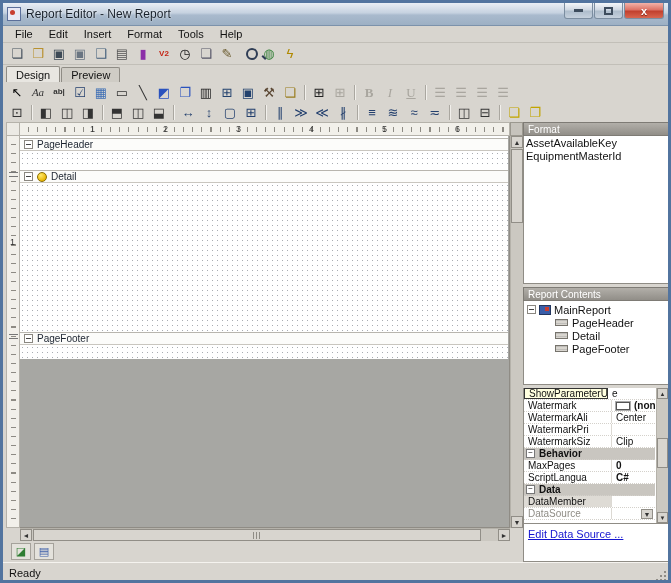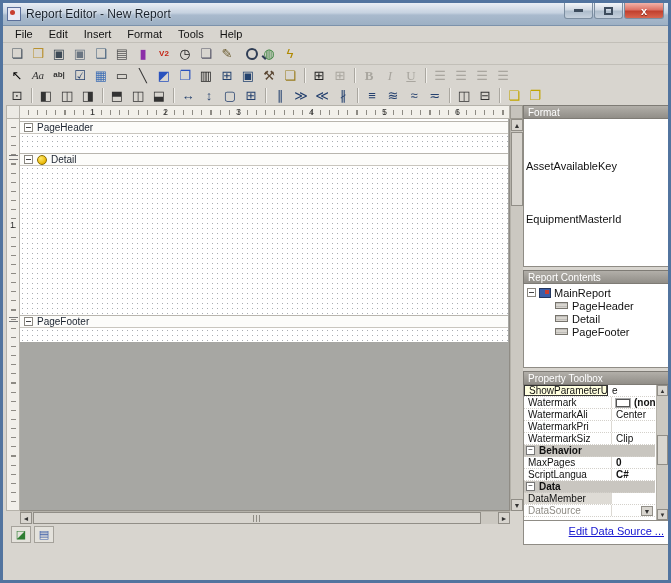--- a/index.html
+++ b/index.html
@@ -120,21 +120,21 @@
   .bottom-bar { height:21px; display:flex; align-items:center; gap:3px; padding-left:5px; }
   .mini-btn { width:20px; height:17px; border:1px solid #a5a29b; background:#e4e2dc;
               display:flex; align-items:center; justify-content:center; cursor:pointer; }
   .mini-btn .glyph { font-size:11px; }
 
   
   .panel-header { height:14px; background:linear-gradient(#b2afa9,#918e88); color:#fff;
                   font-size:10px; padding:1px 4px; border:1px solid #7e7b75; }
   .fields-body { height:148px; background:#fff; border:1px solid #8f8c85; border-top:none;
                  padding:1px 2px; overflow:hidden; }
-  .field-item { height:13px; line-height:13px; cursor:default;margin-top:40px; }
+  .field-item { height:13px; line-height:13px; cursor:default; }
   .rc-body { height:84px; background:#fff; border:1px solid #8f8c85; border-top:none; padding:2px 1px; }
   .tree-root { display:flex; align-items:center; gap:3px; height:13px; }
   .tree-expander { width:9px; height:9px; border:1px solid #8a8780; background:#fff; position:relative; flex:none; margin-left:2px; }
   .tree-expander::after { content:""; position:absolute; left:1px; top:3px; width:5px; height:1px; background:#444; }
   .tree-root-icon { width:12px; height:10px; background:#3a5da8; border:1px solid #23365e; position:relative; flex:none; }
   .tree-root-icon::after { content:""; position:absolute; right:1px; top:1px; width:4px; height:4px; background:#c83c30; }
   .tree-child { display:flex; align-items:center; gap:4px; height:13px; padding-left:30px; }
   .band-mini-icon { width:13px; height:7px; border:1px solid #76736c; background:#d8d5cf; flex:none;
                     background-image:linear-gradient(#9996 1px,transparent 1px); background-size:100% 3px; }
   .pt-grid { height:136px; background:#fff; border:1px solid #8f8c85; border-top:none; position:relative;
@@ -160,21 +160,21 @@
   .prow.t-dropdown .pdrop { display:block; }
   .prow.bold .pvalue { font-weight:bold; }
   .prow.disabled .plabel { color:#8f8c85; }
   .prow.shaded .plabel { background:#dedbd5; }
   .pt-vscroll { position:absolute; right:0; top:0; width:12px; height:100%; background:#cbc8c1; border-left:1px solid #b5b2aa; }
   .pt-vscroll .arrow { position:absolute; right:0; width:11px; height:11px; background:#d8d5cf;
                        border:1px solid #918e87; font-size:6px; text-align:center; line-height:10px; color:#333; }
   .pt-vscroll .arrow.up { top:0; } .pt-vscroll .arrow.up::before{ content:"▲"; }
   .pt-vscroll .arrow.down { bottom:0; } .pt-vscroll .arrow.down::before{ content:"▼"; }
   .pt-vscroll .thumb { position:absolute; right:0; top:50px; width:11px; height:30px; background:#d8d5cf; border:1px solid #918e87; }
-  .eds-area { flex:1; background:#fff; border:1px solid #8f8c85; border-top:none; padding:4px 4px;text-align:right; }
+  .eds-area { flex:1; background:#fff; border:1px solid #8f8c85; border-top:none; padding:4px 4px; }
   .eds-link { color:#1515d0; text-decoration:underline; cursor:pointer; font-size:11px; }
 
   
   .statusbar { height:21px; border-top:1px solid #f5f3ef; background:#d8d5cf;
                display:flex; align-items:center; padding:0 6px; position:relative; }
   .statusbar .grip { position:absolute; right:1px; bottom:1px; width:12px; height:12px;
       background:
         radial-gradient(circle at 10px 2px,#8f8c85 1.2px,transparent 1.4px),
         radial-gradient(circle at 10px 6px,#8f8c85 1.2px,transparent 1.4px),
         radial-gradient(circle at 6px 6px,#8f8c85 1.2px,transparent 1.4px),
@@ -250,20 +250,24 @@
       </span>
       <span class="tb-btn shape-magnifier"></span>
       <span class="tb-btn">
         <span class="glyph" style="color: rgb(46, 125, 50);">◍</span>
       </span>
       <span class="tb-btn">
         <span class="glyph" style="color: rgb(176, 137, 0);">ϟ</span>
       </span>
     </div>
 
+  <div class="tabs-row">
+    <span class="tab active">Design</span>
+    <span class="tab">Preview</span>
+  </div>
 
   <div class="toolbar design-row">
 
   <span class="tb-btn">
         <span class="glyph" style="color: rgb(0, 0, 0);">↖</span>
       </span>
       <span class="tb-btn serif-i">
         <span class="glyph">Aa</span>
       </span>
       <span class="tb-btn small-txt">
@@ -515,21 +519,20 @@
               <span>Detail</span>
             </div>
             <div class="tree-child">
               <span class="band-mini-icon"></span>
               <span>PageFooter</span>
             </div>
           </div>
       </div>
 
       <div style="height:3px"></div>
-      <div class="panel-header">Property Toolbox</div>
       <div class="pt-grid">
         <div>
 
         <div class="prow t-selected">
 
               <span class="plabel">ShowParameterUI</span>
 
               <span class="pvalue">e</span>
 
             </div>
@@ -610,14 +613,18 @@
           <span class="arrow down"></span>
         </div>
       </div>
 
       <div class="eds-area">
         <span class="eds-link">Edit Data Source ...</span>
       </div>
     </div>
   </div>
 
+  <div class="statusbar">
+    <span>Ready</span>
+    <span class="grip"></span>
+  </div>
 
 </div>
 
 </body></html>

